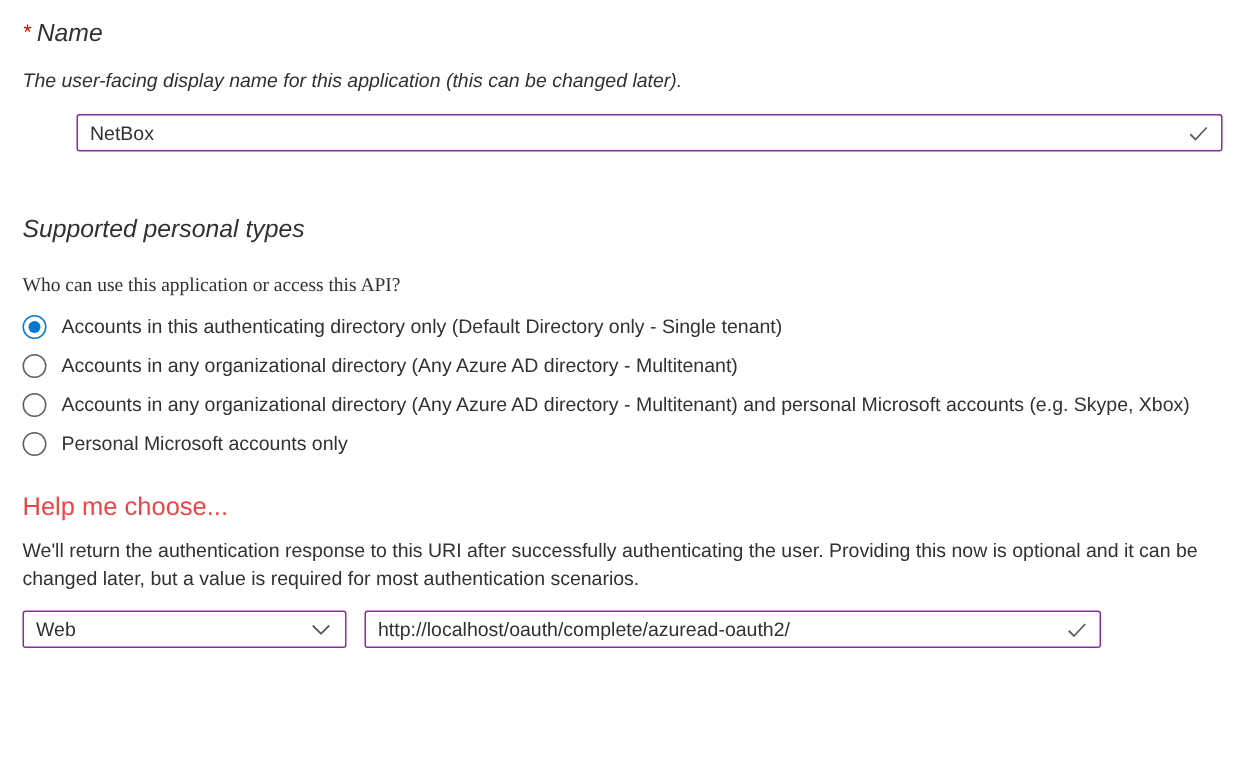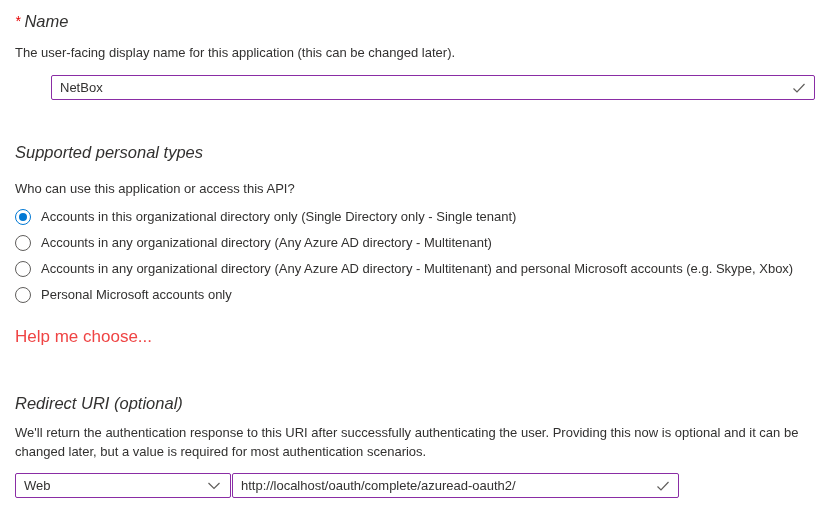--- a/index.html
+++ b/index.html
@@ -20,20 +20,21 @@
     font-style: italic;
   }
   .required-marker { color: #e50000; margin-right: 4px; font-size: 14px; vertical-align: 1px; }
 
   .desc {
     margin-top: 12px;
     font-size: 13px;
     line-height: 18px;
     color: #323130;
     max-width: 802px;
+    font-style: italic;
   }
 
   .input-wrap { position: relative; margin-top: 13px; width: 800px; padding-left: 36px; }
   .text-input {
     width: 100%;
     height: 25px;
     border: 1px solid #8a2da5;
     border-radius: 2px;
     padding: 0 28px 0 8px;
     font-family: "Liberation Sans", sans-serif;
@@ -44,21 +45,21 @@
   }
   .check-icon {
     position: absolute;
     right: 8px; top: 50%;
     transform: translateY(-50%);
     width: 16px; height: 16px;
     pointer-events: none;
   }
 
   .heading2 { margin-top: 42px; }
-  .question { margin-top: 17px; font-size: 13px; line-height: 18px; }
+  .question { margin-top: 17px; font-size: 13px; line-height: 18px; font-family: Liberation Serif, serif; }
 
   .radio-group { margin-top: 6px; }
   .radio-row {
     display: flex;
     align-items: center;
     height: 26px;
     cursor: pointer;
   }
   .radio-circle {
     width: 16px; height: 16px;
@@ -85,42 +86,42 @@
     margin-top: 19px;
     font-size: 17px;
     color: #ef4444;
     text-decoration: none;
     cursor: pointer;
   }
 
   .heading3 { margin-top: 46px; }
   .para { margin-top: 9px; font-size: 13px; line-height: 19px; max-width: 801px; }
 
-  .uri-row { margin-top: 12px; display: flex; gap: 1px; align-items: flex-end; }
+  .uri-row { margin-top: 12px; display: flex; gap: 12px; align-items: flex-end; }
   .select-box {
     position: relative;
     width: 216px; height: 25px;
     border: 1px solid #8a2da5;
     border-radius: 2px;
     background: #fff;
     font-size: 13px;
     color: #323130;
     display: flex;
     align-items: center;
     padding: 0 30px 0 8px;
     cursor: pointer;
   }
   .chevron-icon {
     position: absolute;
     right: 9px; top: 50%;
     transform: translateY(-50%);
     width: 14px; height: 14px;
     pointer-events: none;
   }
-  .uri-input-wrap { position: relative; width: 447px; }
+  .uri-input-wrap { position: relative; width: 491px; }
 </style>
 </head>
 <body>
 
 <div class="page">
 
   
   <div class="section-title">
     <span class="required-marker">*</span><span>Name</span>
   </div>
@@ -132,40 +133,39 @@
     </svg>
   </div>
 
   
   <div class="section-title heading2">Supported personal types</div>
   <div class="question">Who can use this application or access this API?</div>
 
   <div class="radio-group">
     <div class="radio-row selected">
       <span class="radio-circle"></span>
-      <span class="radio-label">Accounts in this organizational directory only (Single Directory only - Single tenant)</span>
+      <span class="radio-label">Accounts in this authenticating directory only (Default Directory only - Single tenant)</span>
     </div>
     <div class="radio-row">
       <span class="radio-circle"></span>
       <span class="radio-label">Accounts in any organizational directory (Any Azure AD directory - Multitenant)</span>
     </div>
     <div class="radio-row">
       <span class="radio-circle"></span>
       <span class="radio-label">Accounts in any organizational directory (Any Azure AD directory - Multitenant) and personal Microsoft accounts (e.g. Skype, Xbox)</span>
     </div>
     <div class="radio-row">
       <span class="radio-circle"></span>
       <span class="radio-label">Personal Microsoft accounts only</span>
     </div>
   </div>
 
   <a class="help-link">Help me choose...</a>
 
   
-  <div class="section-title heading3">Redirect URI (optional)</div>
   <div class="para">We'll return the authentication response to this URI after successfully authenticating the user. Providing this now is optional and it can be changed later, but a value is required for most authentication scenarios.</div>
 
   <div class="uri-row">
     <div class="select-box">
       <span>Web</span>
       <svg class="chevron-icon" viewBox="0 0 14 14">
         <path d="M1.5 4 L7 9.5 L12.5 4" fill="none" stroke="#605e5c" stroke-width="1.2"></path>
       </svg>
     </div>
     <div class="uri-input-wrap">

